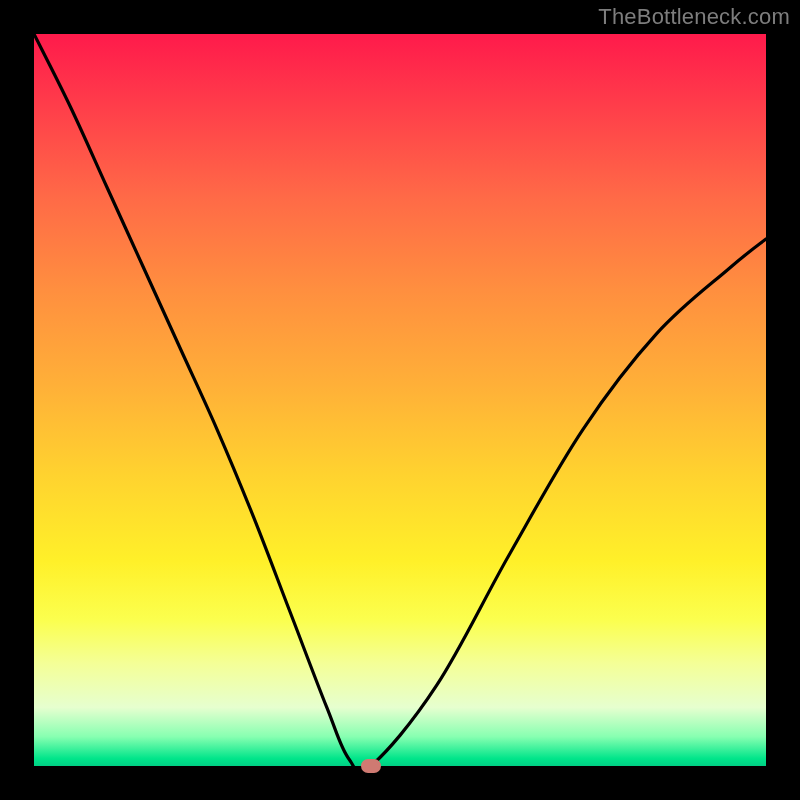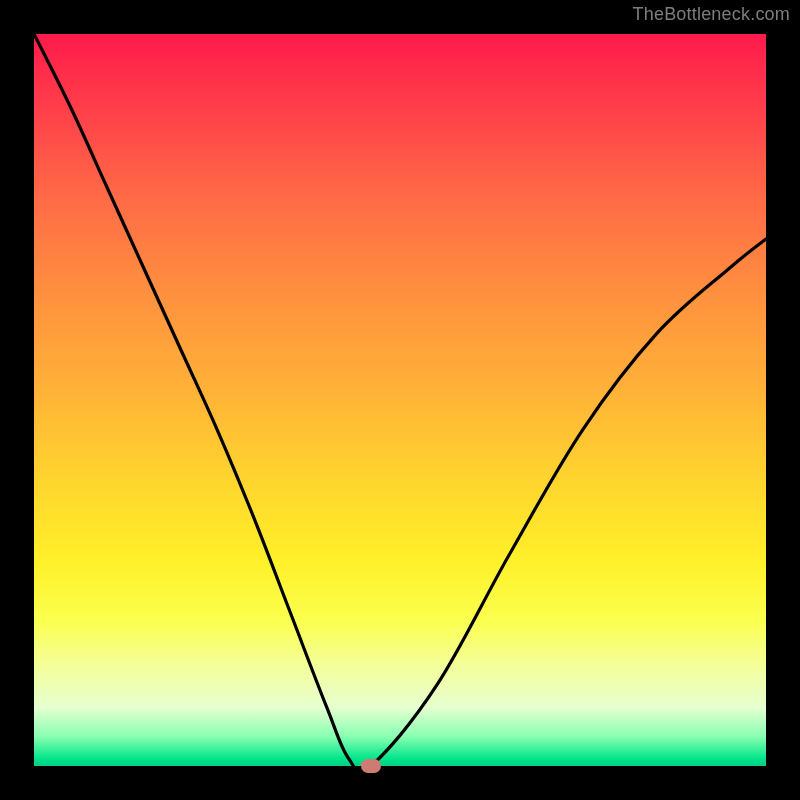--- a/index.html
+++ b/index.html
@@ -15,21 +15,21 @@
     position: relative;
     width: 800px;
     height: 800px;
     background: #000;
   }
   .watermark {
     position: absolute;
     top: 4px;
     right: 10px;
     color: #7d7d7d;
-    font-size: 18px;
+    font-size: 22px;
     font-weight: 500;
     letter-spacing: 0.2px;
     z-index: 5;
     margin-left: 20px;
   }
   .plot-area {
     position: absolute;
     left: 34px;
     top: 34px;
     width: 732px;

